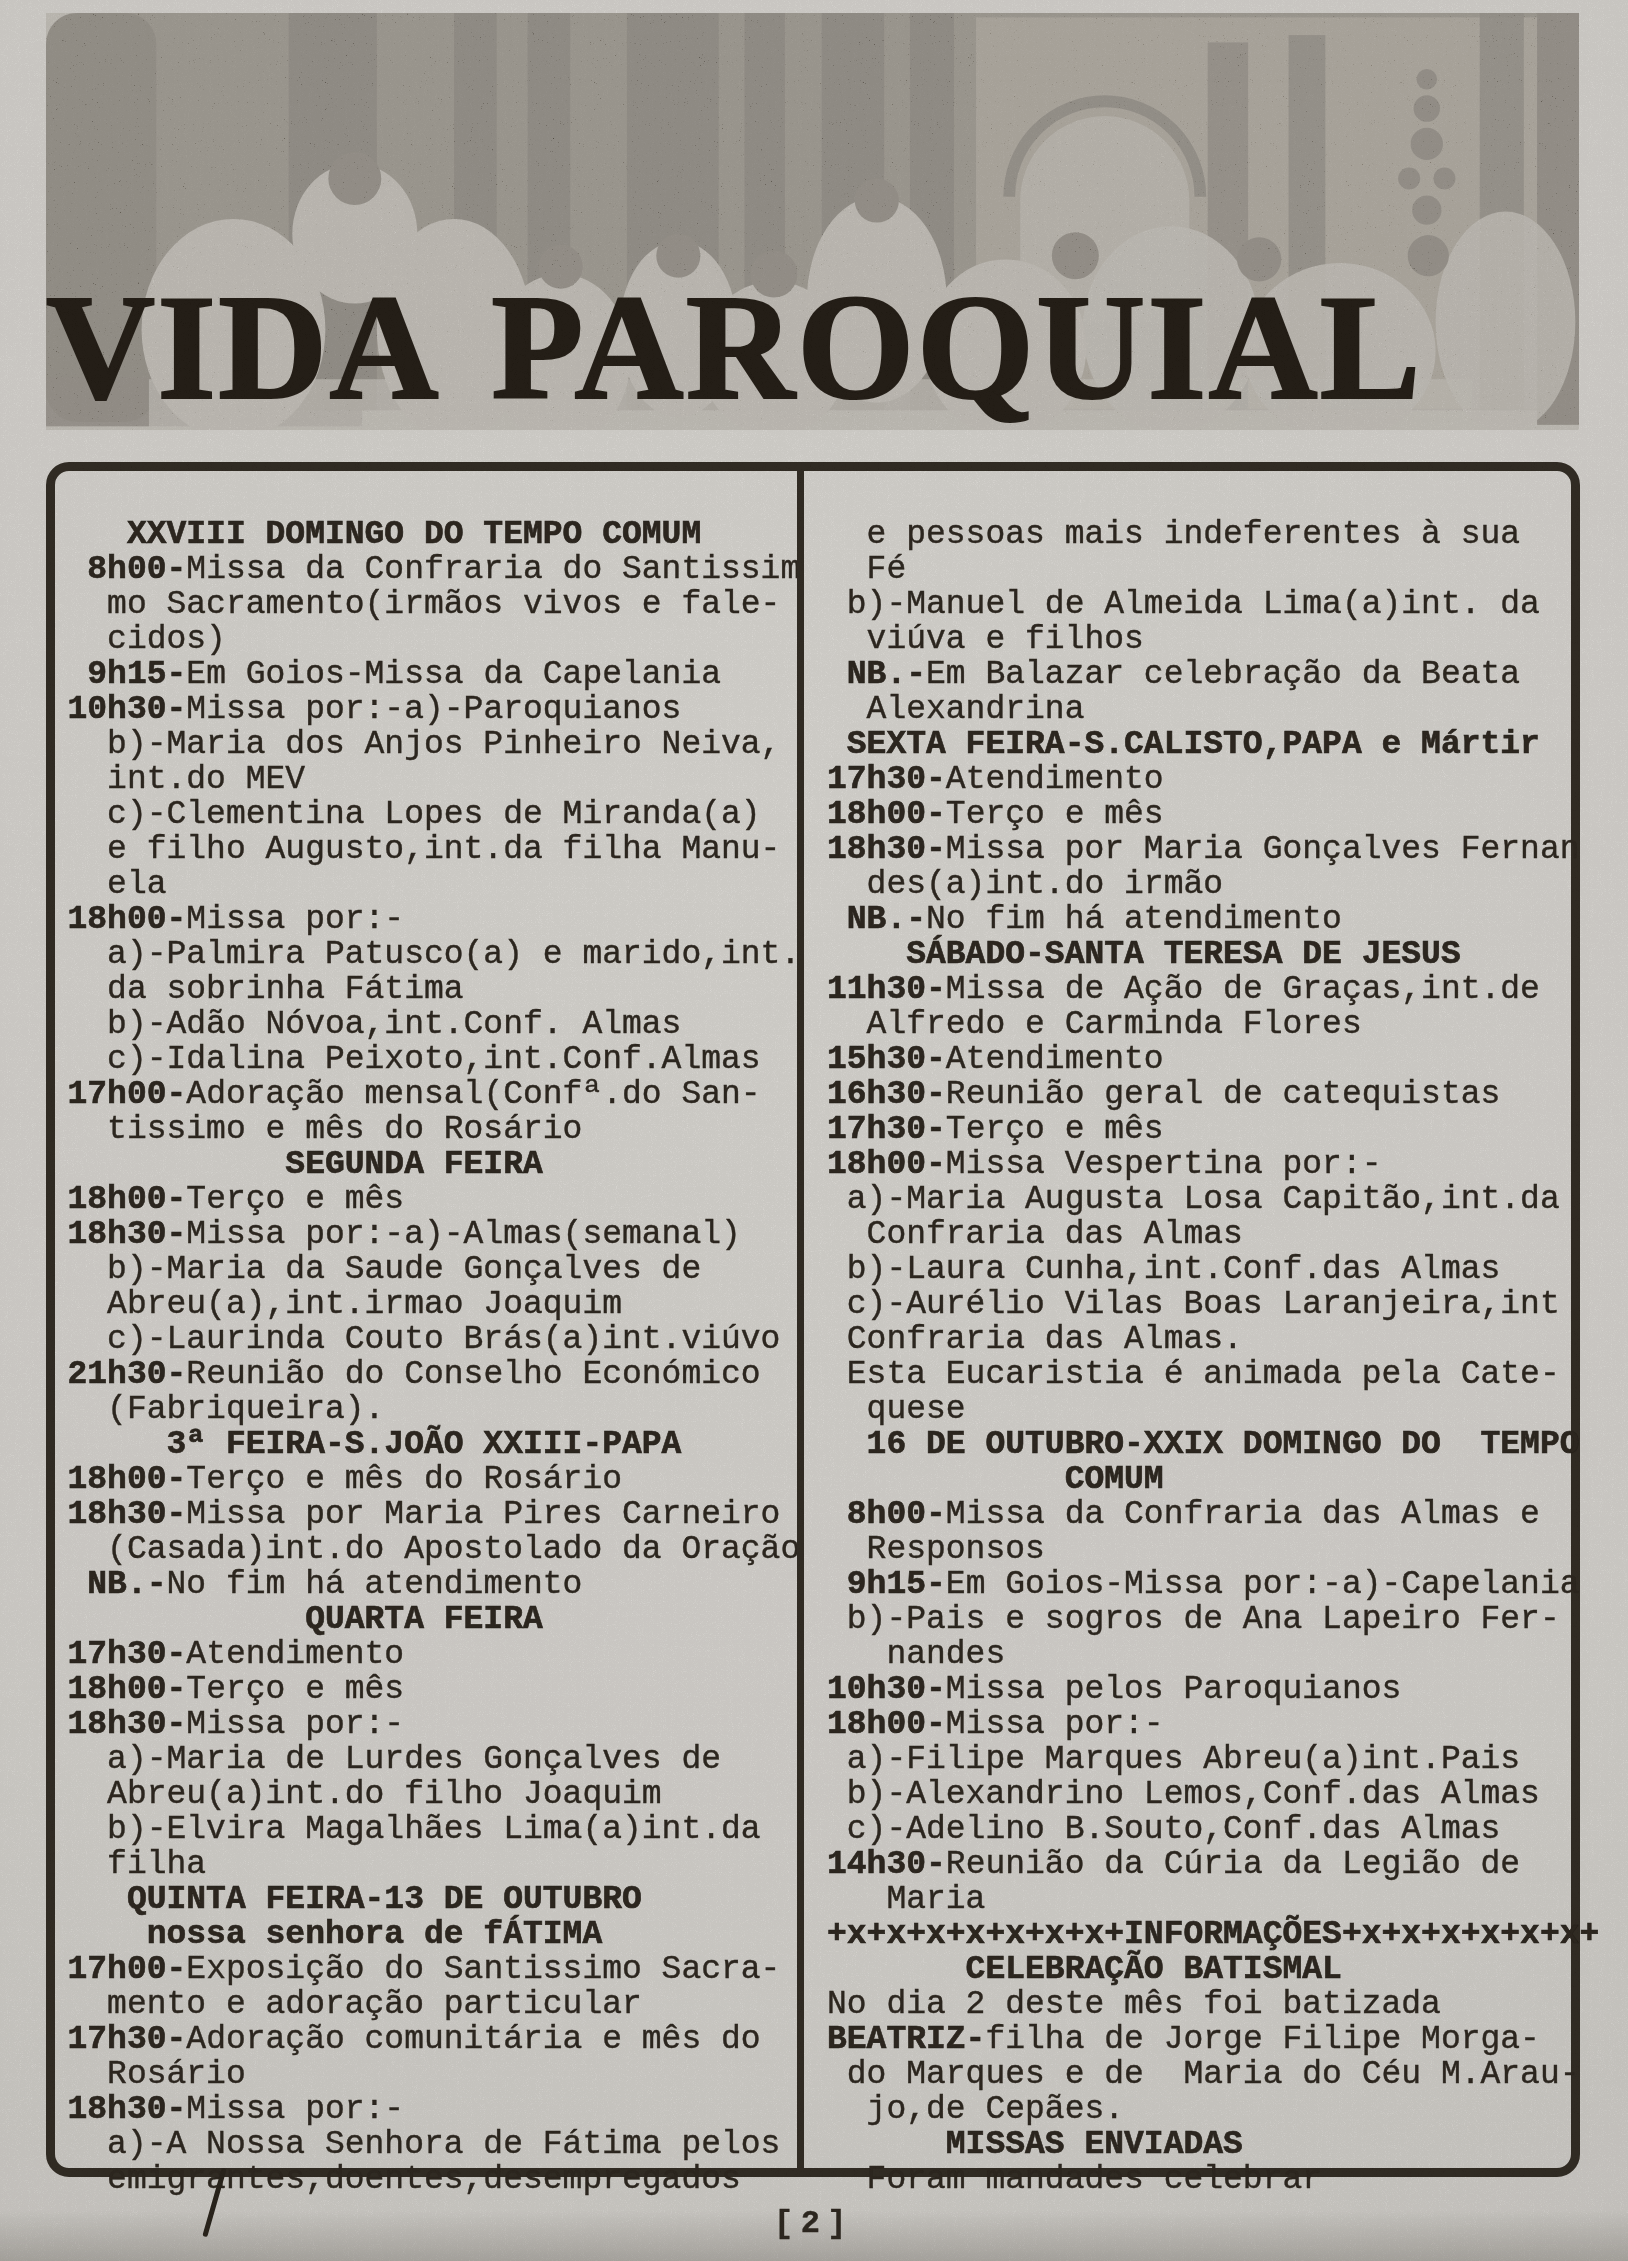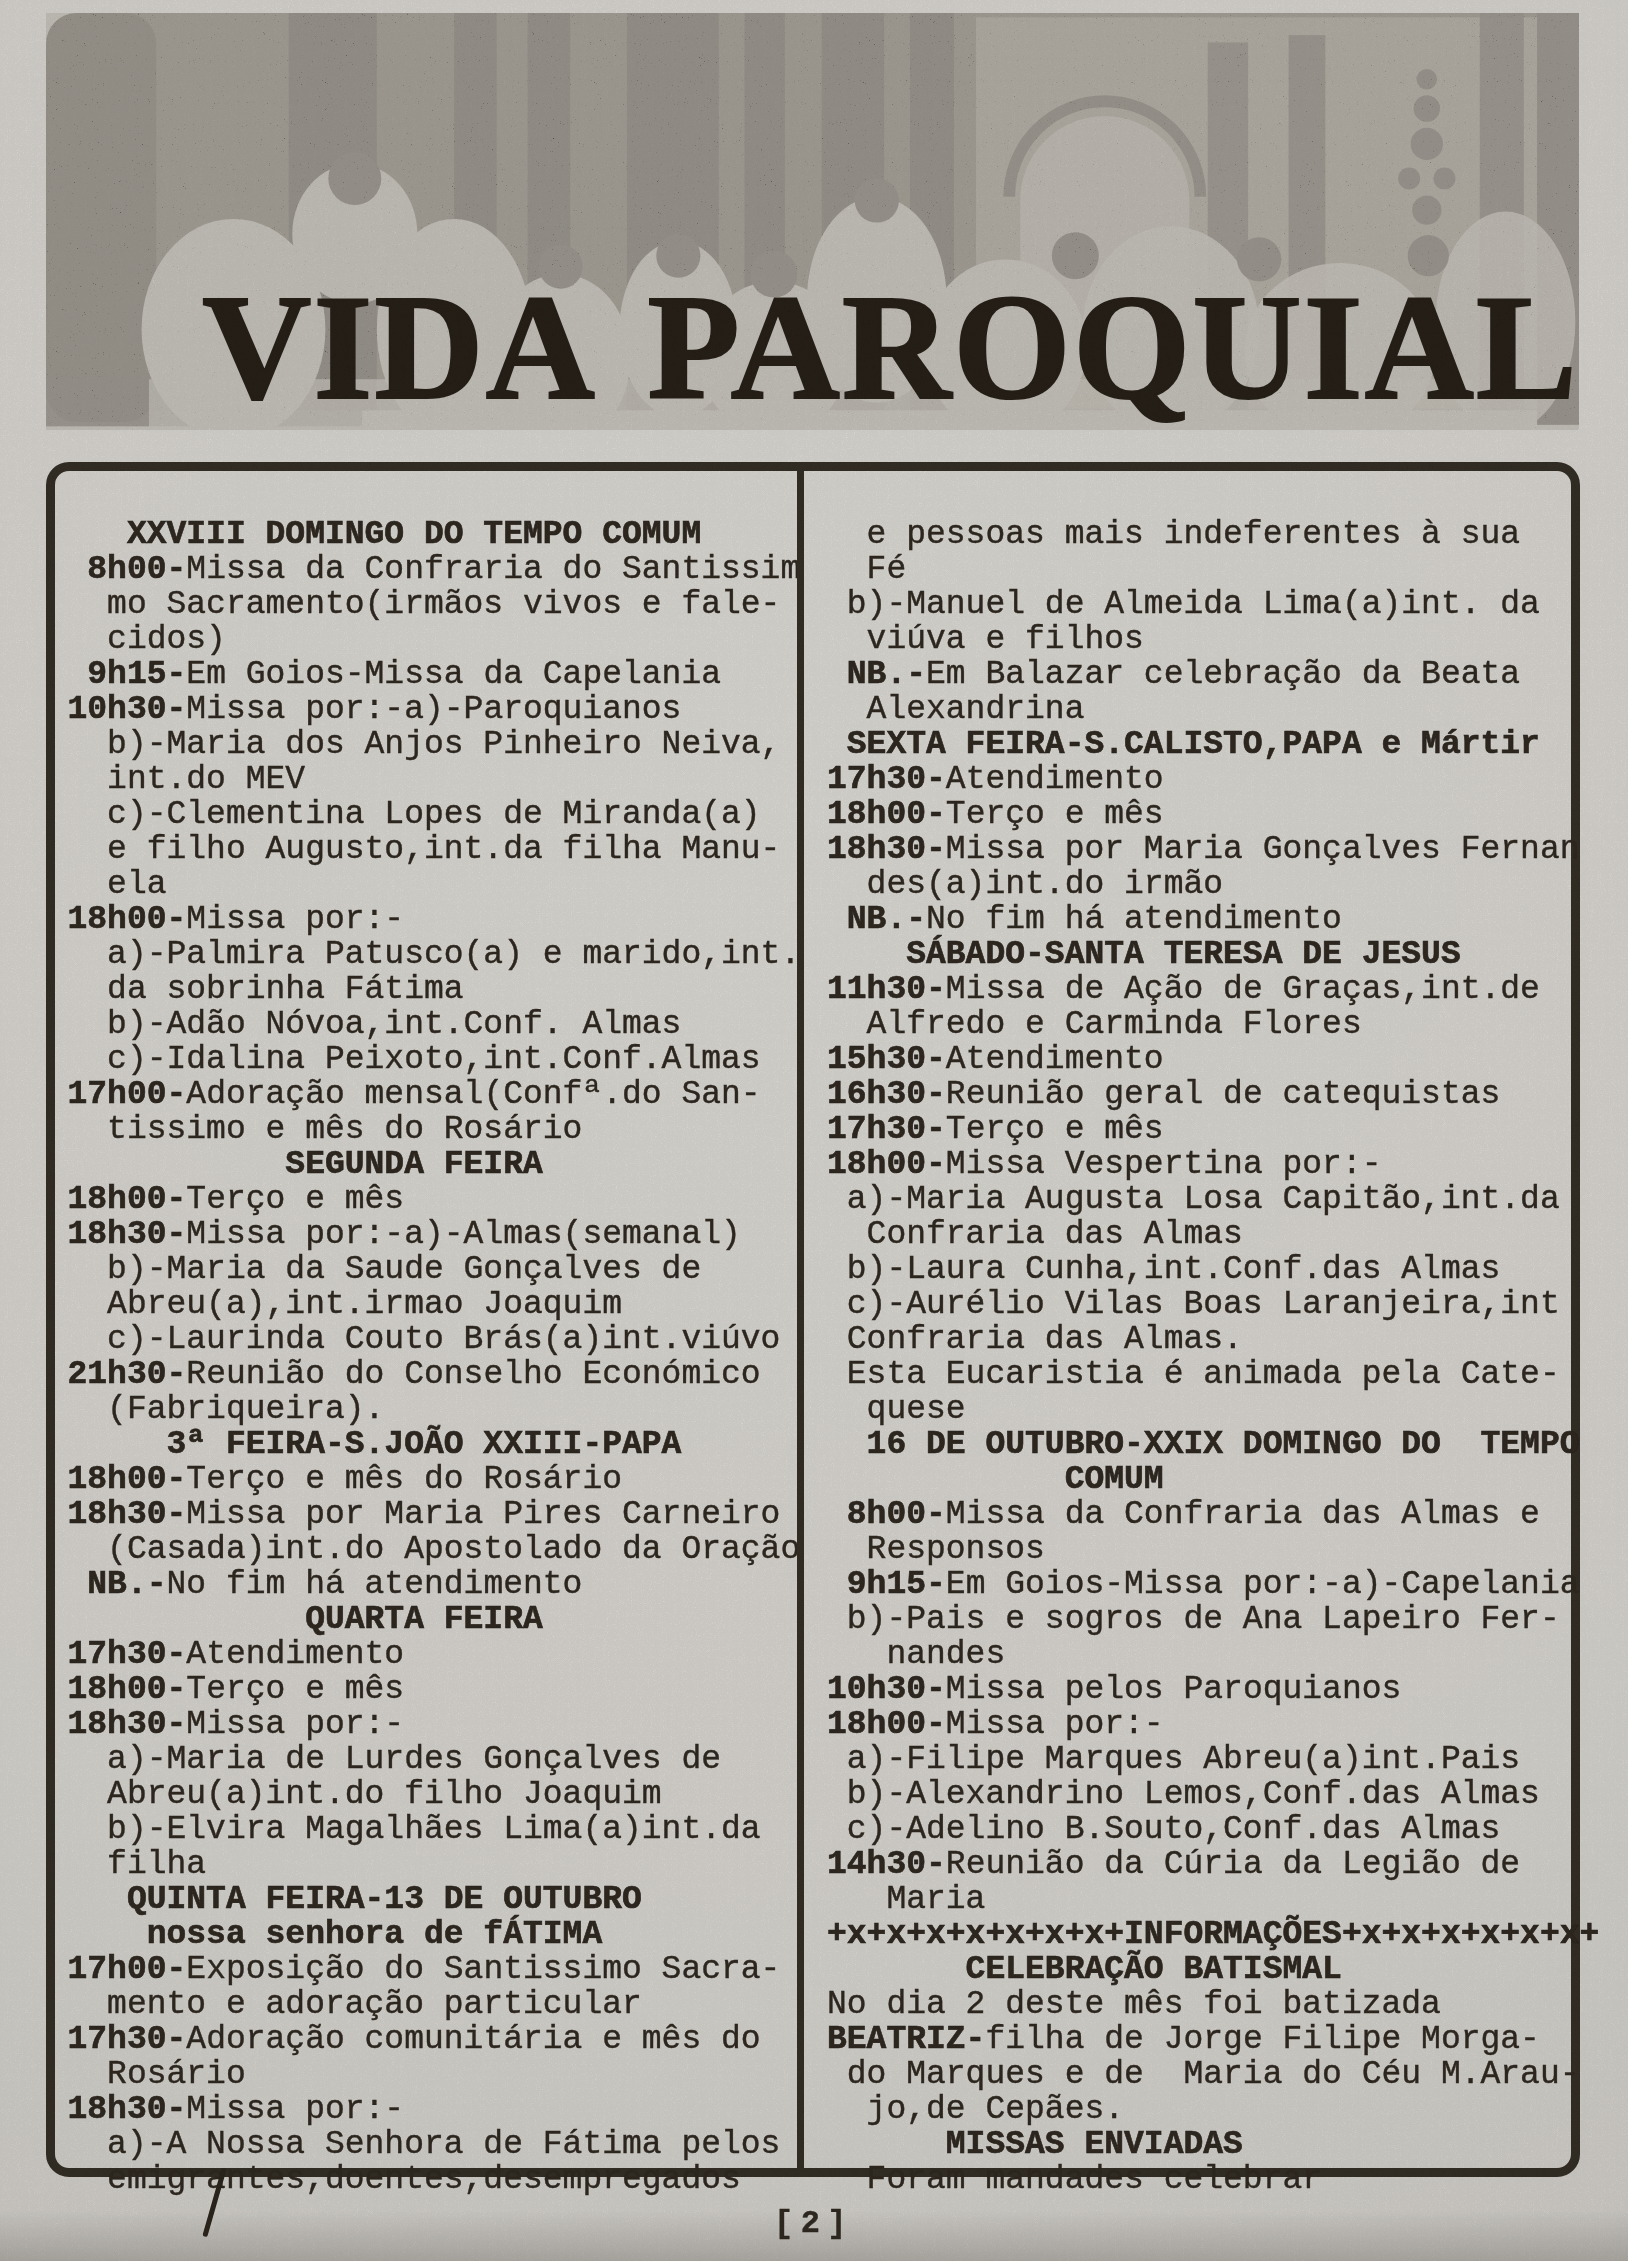--- a/index.html
+++ b/index.html
@@ -17,21 +17,21 @@
     background:linear-gradient(to bottom, rgba(0,0,0,0) 0%, rgba(46,40,32,.22) 100%);
     pointer-events:none;
   }
   
   .masthead{position:absolute;left:46px;top:13.2px;width:1533px;height:417px;}
   .masthead svg{position:absolute;left:0;top:0;width:100%;height:100%;}
   .title{
     position:absolute;left:0;top:259px;width:100%;margin:0;
     font-family:"Liberation Serif","DejaVu Serif",serif;
     font-weight:bold;font-size:151px;line-height:1;
-    text-align:right;color:#1d1710;
+    text-align:left;color:#1d1710;
     letter-spacing:2.2px;word-spacing:19px;
     -webkit-text-stroke:2.2px #1d1710;
     white-space:nowrap;
   }
   
   .box{
     position:absolute;left:46px;top:462px;width:1534px;height:1715px;
     border:9.6px solid #2b251e;border-radius:23px;
     box-sizing:border-box;
     padding-left:46px;

